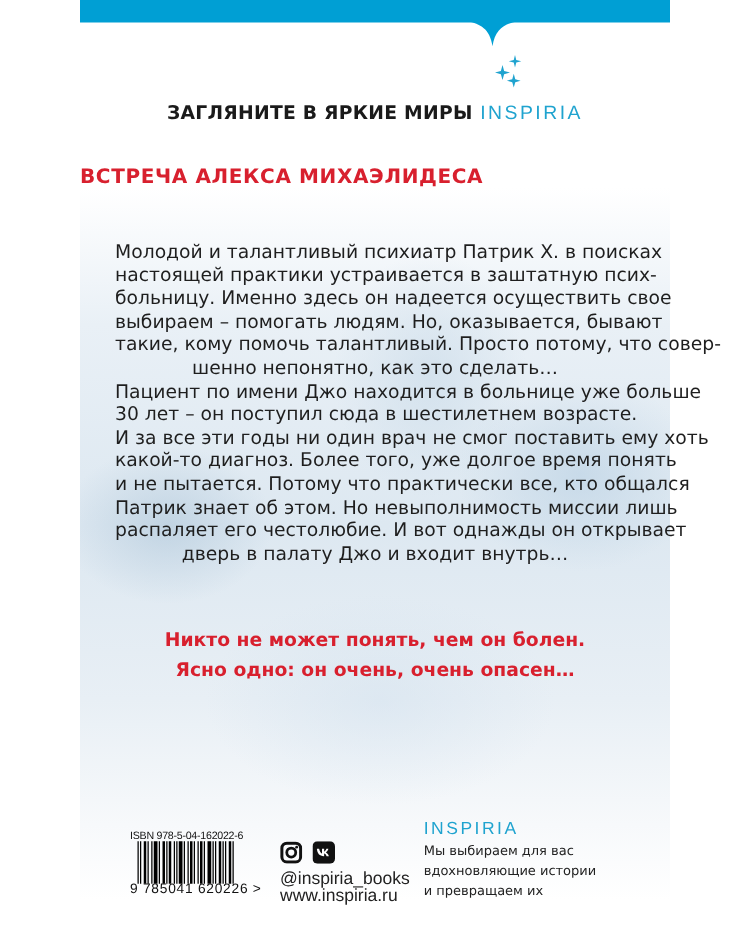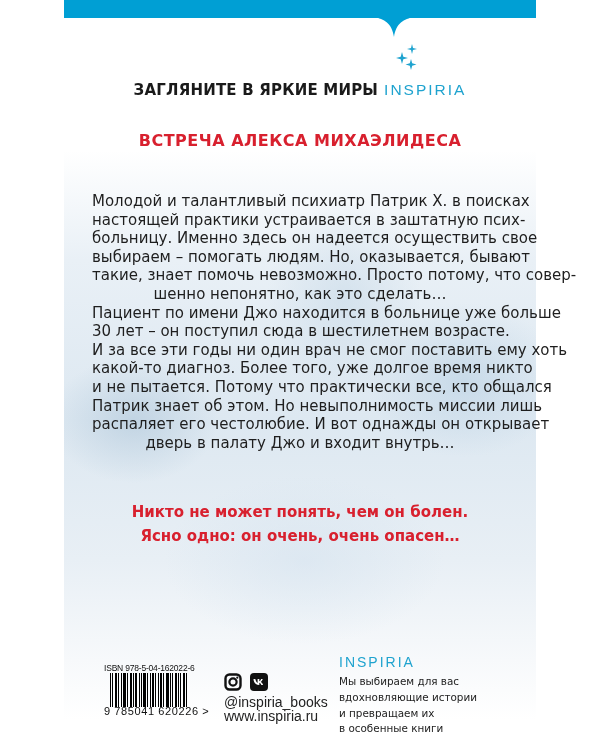--- a/index.html
+++ b/index.html
@@ -30,21 +30,21 @@
     }
     .tagline {
       font-family: "DejaVu Sans", sans-serif; font-weight: bold; font-size: 15px;
       color: #1a1a1a; letter-spacing: 0.2px;
     }
     .brand {
       font-family: "Liberation Sans", sans-serif; font-size: 15.5px; color: #1fa3cf;
       letter-spacing: 2px; margin-left: 6px;
     }
     .title {
-      position: absolute; left: 0; top: 129px; width: 472px; text-align: center;
+      position: absolute; left: 0; top: 129px; width: 472px; text-align: left;
       color: #d8202e; font-family: "DejaVu Sans", sans-serif; font-weight: bold;
       font-size: 16px; line-height: 23px; letter-spacing: 0.5px;
     }
     .body {
       position: absolute; left: 28px; top: 192px; width: 416px; text-align: center;
       color: #1e1e1e; font-family: "DejaVu Sans", sans-serif; font-size: 15px;
       line-height: 18.6px; font-weight: normal;
     }
     .body div { white-space: nowrap; }
     .tagline2 {
@@ -109,26 +109,26 @@
 
   <div class="title">
     <div>ВСТРЕЧА АЛЕКСА МИХАЭЛИДЕСА</div>
   </div>
 
   <div class="body">
     <div>Молодой и талантливый психиатр Патрик Х. в поисках</div>
     <div>настоящей практики устраивается в заштатную псих-</div>
     <div>больницу. Именно здесь он надеется осуществить свое</div>
     <div>выбираем – помогать людям. Но, оказывается, бывают</div>
-    <div>такие, знает помочь невозможно. Просто потому, что совер-</div>
+    <div>такие, кому помочь талантливый. Просто потому, что совер-</div>
     <div>шенно непонятно, как это сделать…</div>
     <div>Пациент по имени Джо находится в больнице уже больше</div>
     <div>30 лет – он поступил сюда в шестилетнем возрасте.</div>
     <div>И за все эти годы ни один врач не смог поставить ему хоть</div>
-    <div>какой-то диагноз. Более того, уже долгое время никто</div>
+    <div>какой-то диагноз. Более того, уже долгое время понять</div>
     <div>и не пытается. Потому что практически все, кто общался</div>
     <div>Патрик знает об этом. Но невыполнимость миссии лишь</div>
     <div>распаляет его честолюбие. И вот однажды он открывает</div>
     <div>дверь в палату Джо и входит внутрь…</div>
   </div>
 
   <div class="tagline2">
     <div>Никто не может понять, чем он болен.</div>
     <div>Ясно одно: он очень, очень опасен…</div>
   </div>
@@ -214,16 +214,15 @@
     <div class="social-text">@inspiria_books</div>
     <div class="social-text" style="margin-top:0">www.inspiria.ru</div>
   </div>
 
   <div class="about">
     <div class="about-brand">INSPIRIA</div>
     <div class="about-text">
       <div>Мы выбираем для вас</div>
       <div>вдохновляющие истории</div>
       <div>и превращаем их</div>
-      <div>в особенные книги</div>
     </div>
   </div>
 </div>
 
 </body></html>

